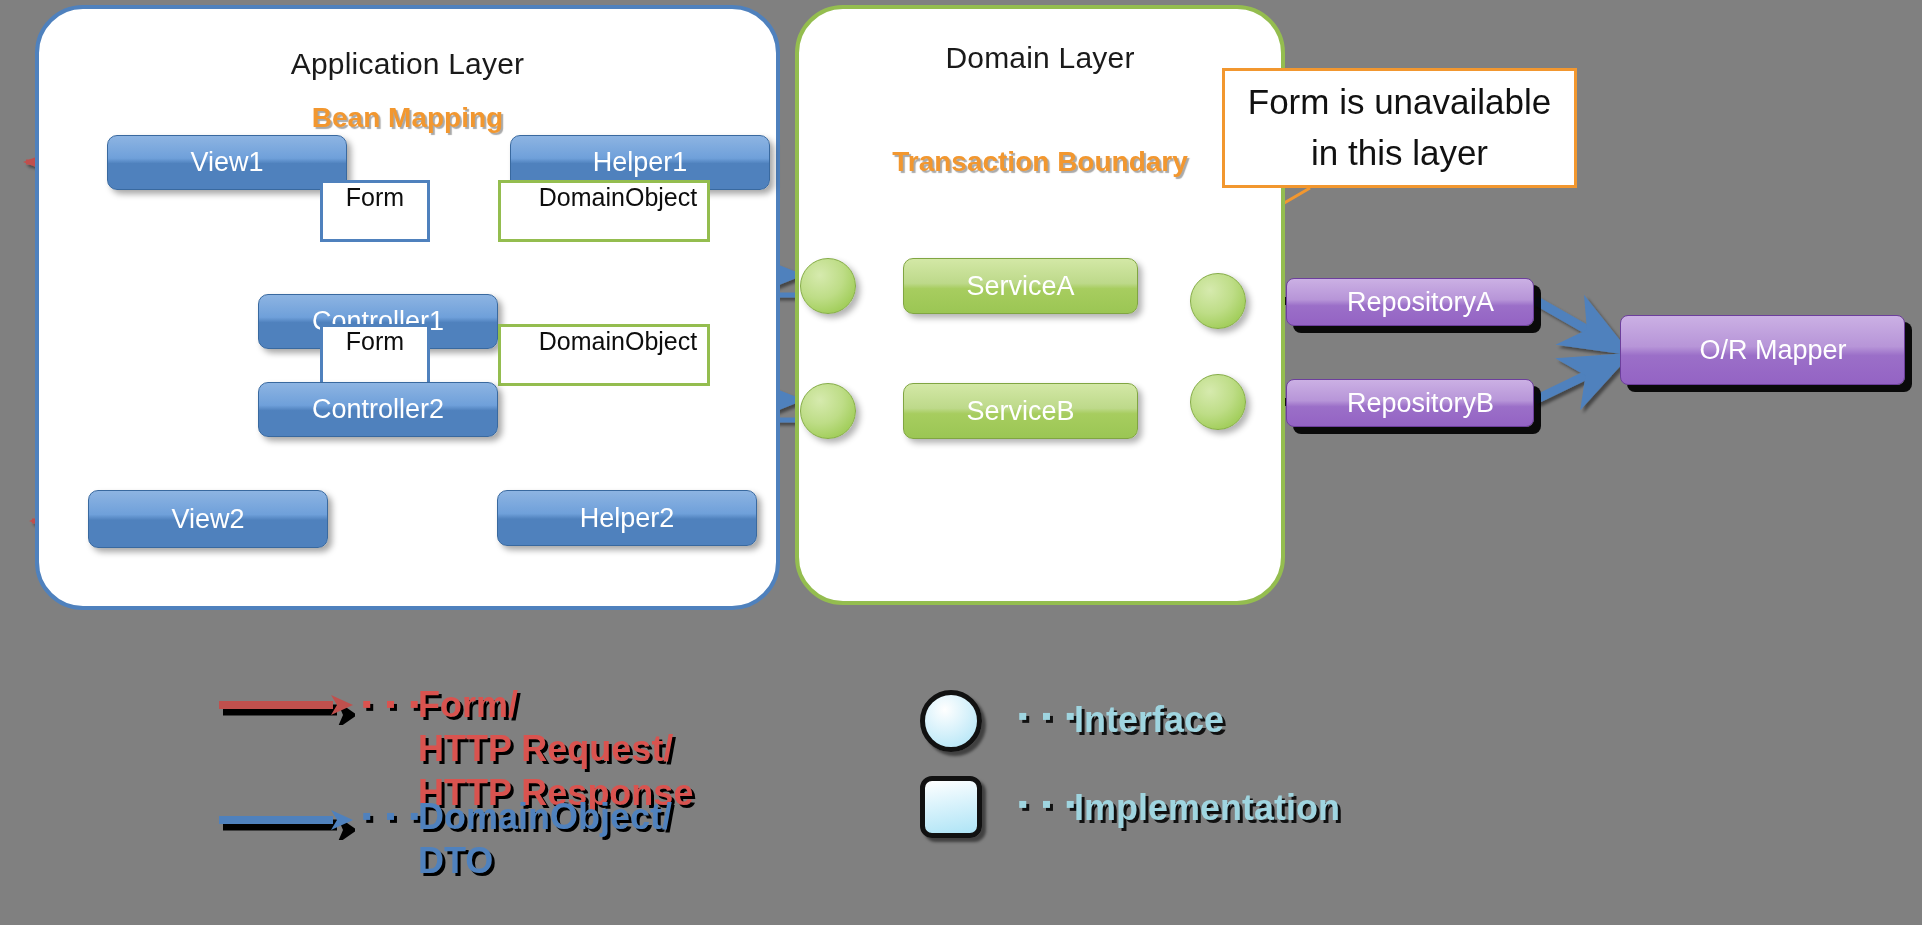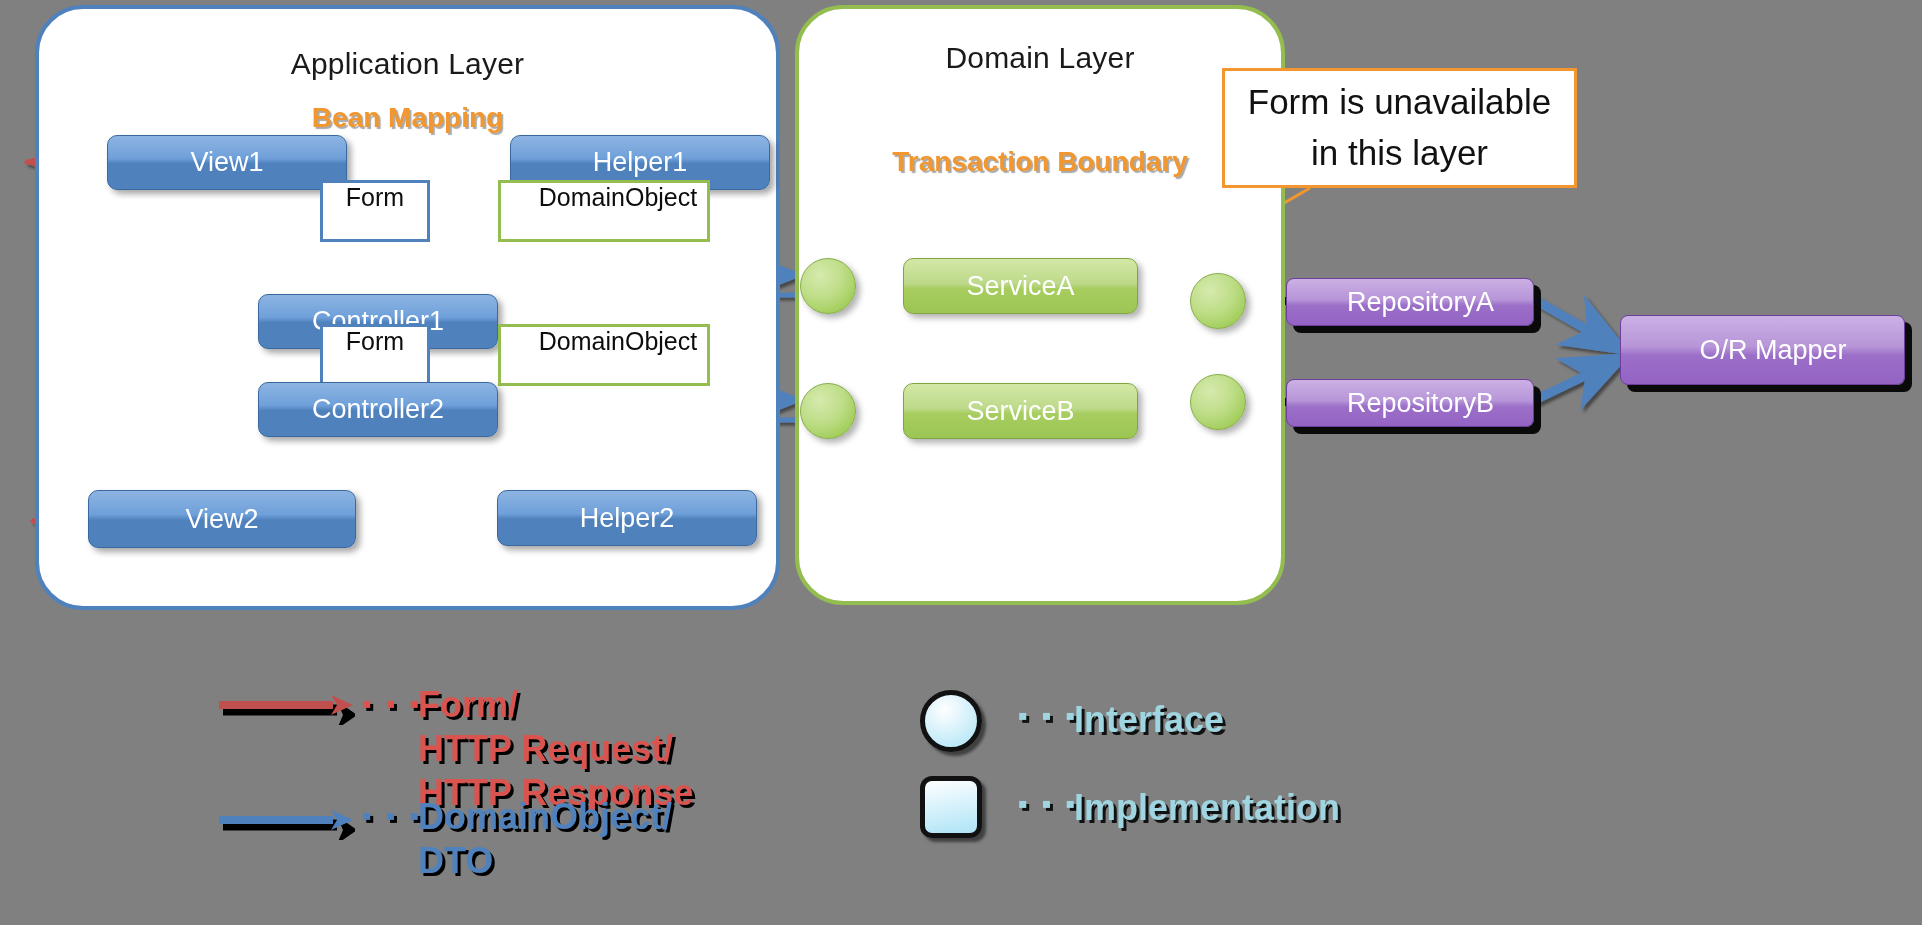--- a/index.html
+++ b/index.html
@@ -237,21 +237,21 @@
   </div>
 
   <div class="white-box domain-box" style="left:498px;top:324px;width:212px;height:62px;">
     <span>DomainObject</span>
   </div>
 
   <div class="node blue-node" style="left:258px;top:382px;width:240px;height:55px;">
     <span>Controller2</span>
   </div>
 
-  <div class="node blue-node" style="left:88px;top:490px;width:268px;height:58px;">
+  <div class="node blue-node" style="left:88px;top:490px;width:240px;height:58px;">
     <span>View2</span>
   </div>
 
   <div class="node blue-node" style="left:497px;top:490px;width:260px;height:56px;">
     <span>Helper2</span>
   </div>
 
   <div class="circle-node" style="left:800px;top:258px;width:56px;height:56px;"></div>
   <div class="circle-node" style="left:800px;top:383px;width:56px;height:56px;"></div>
 

